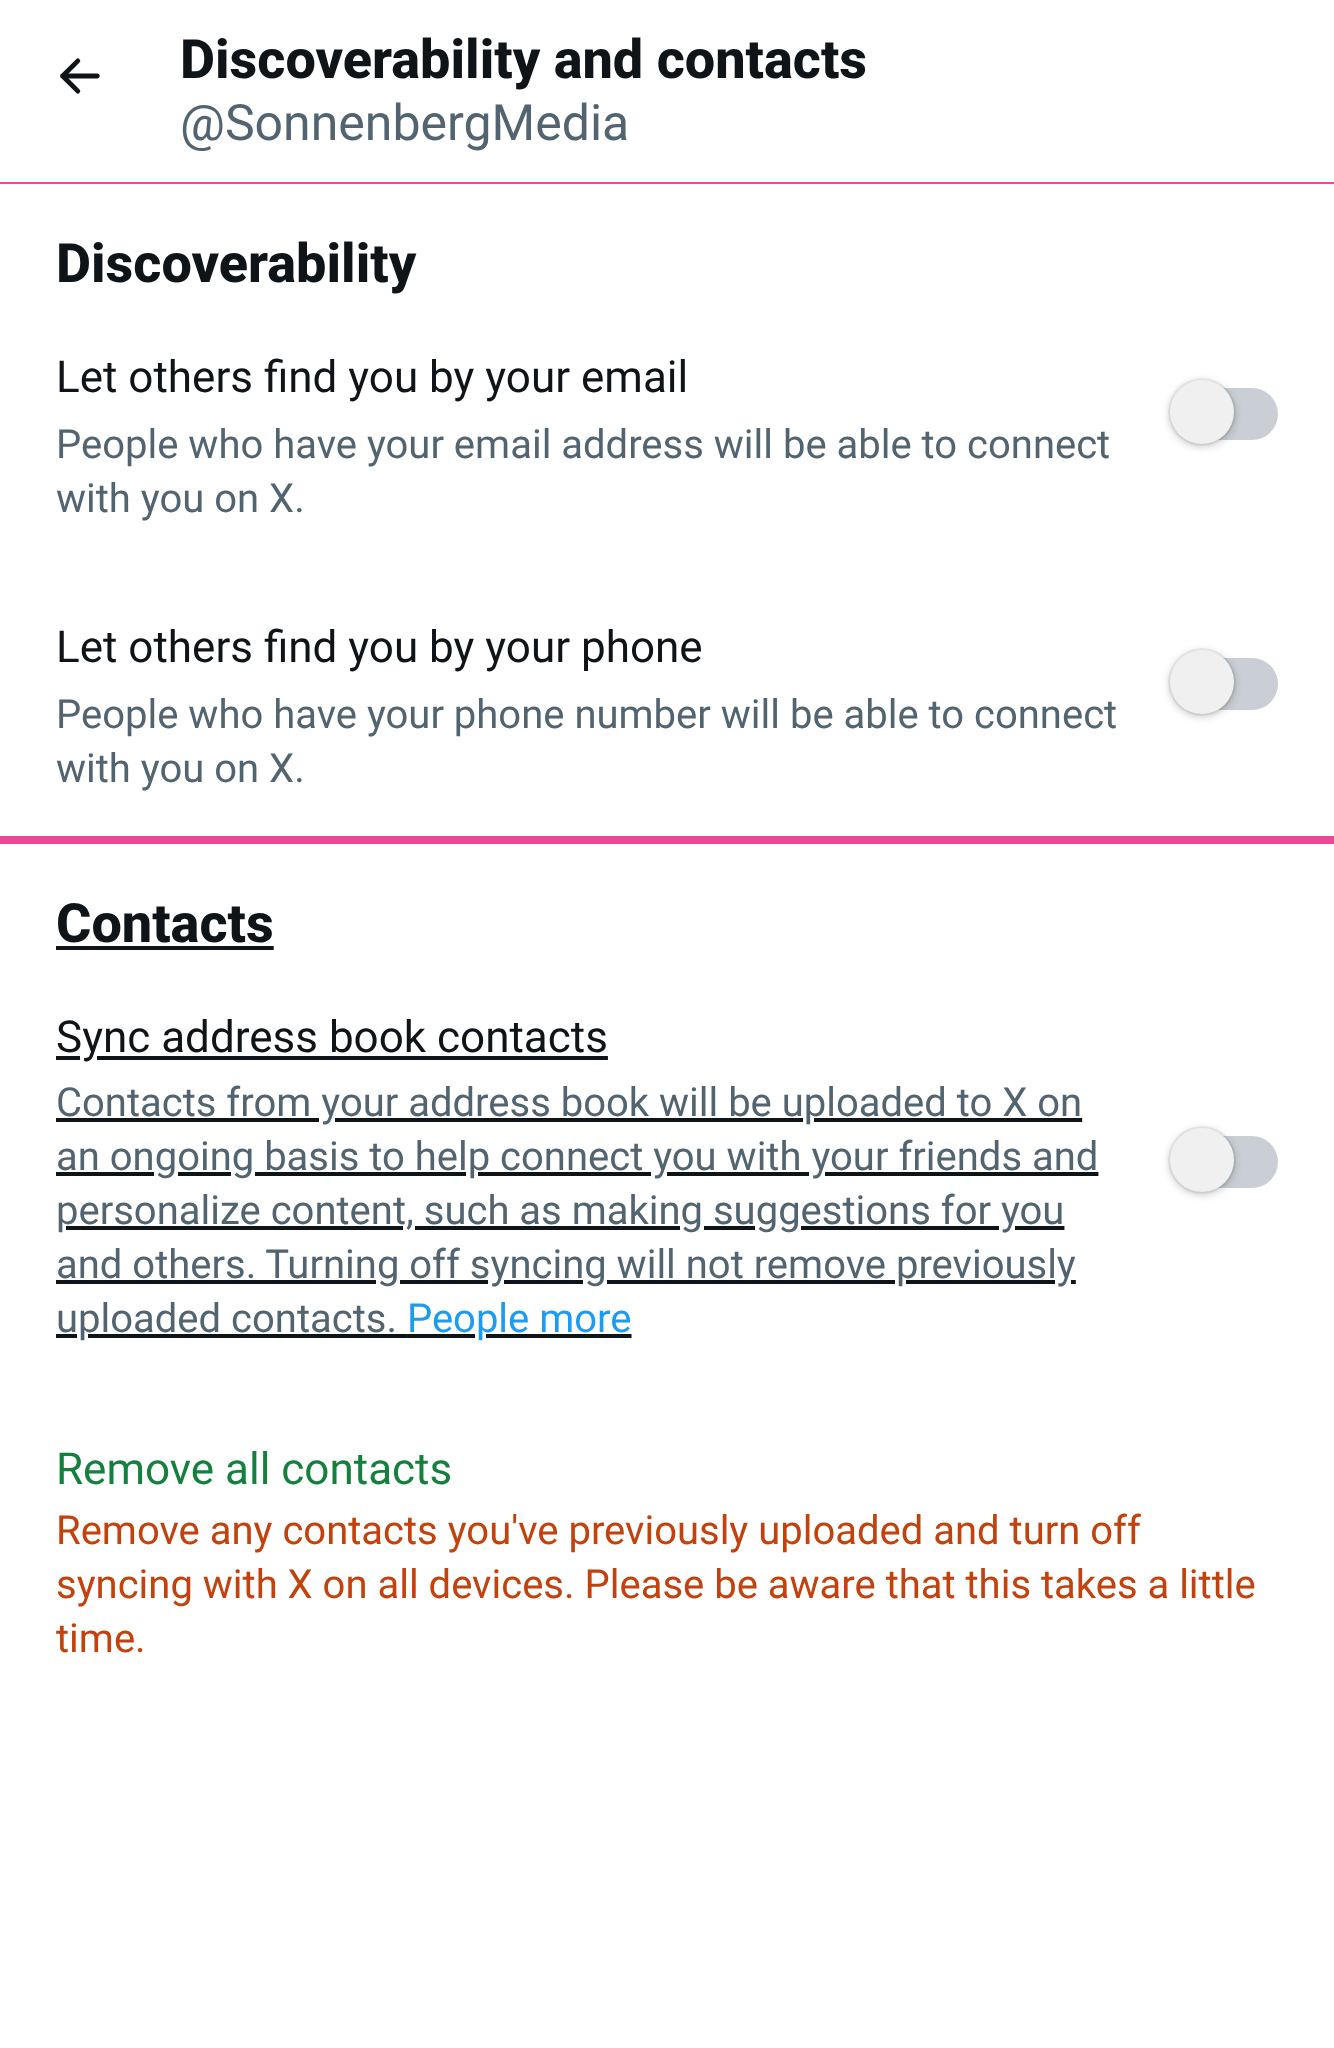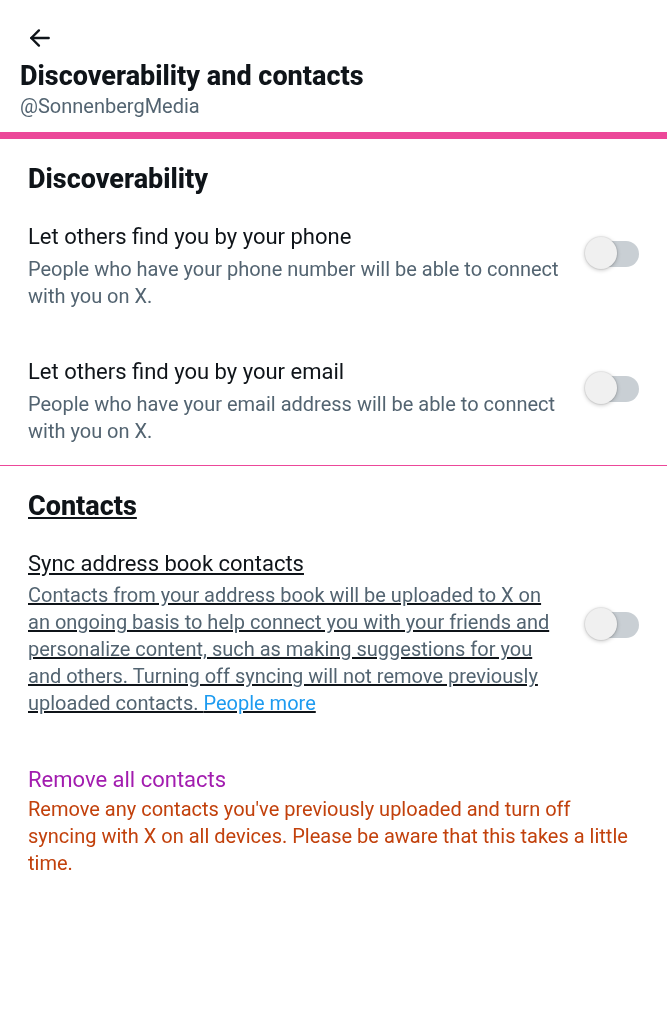--- a/index.html
+++ b/index.html
@@ -10,22 +10,21 @@
     body {
       font-family: -apple-system, BlinkMacSystemFont, "Segoe UI", Roboto, Helvetica, Arial, sans-serif;
       background: #ffffff;
       width: 667px;
       color: #0f1419;
     }
     .header {
       display: flex;
       align-items: flex-start;
       padding: 14px 20px 14px 20px;
-      border-bottom: 7px solid #ec4899;
-      flex-direction: column;
+      border-bottom: 1px solid #ec4899;
     }
     .back-button {
       display: flex;
       align-items: center;
       justify-content: center;
       width: 40px;
       height: 40px;
       margin-right: 30px;
       margin-top: 6px;
       cursor: pointer;
@@ -37,27 +36,27 @@
     .header-text {
       flex: 1;
     }
     .page-title {
       font-size: 27px;
       font-weight: 800;
       color: #0f1419;
       line-height: 1.2;
     }
     .username {
-      font-size: 20px;
+      font-size: 25px;
       color: #536471;
       margin-top: 2px;
     }
     .section {
       padding: 24px 28px 20px 28px;
-      border-bottom: 1px solid #ec4899;
+      border-bottom: 4px solid #ec4899;
     }
     .section:last-child {
       border-bottom: none;
     }
     .section-title {
       font-size: 27px;
       font-weight: 800;
       color: #0f1419;
       margin-bottom: 28px;
     }
@@ -108,21 +107,21 @@
     .learn-more {
       color: #1d9bf0;
       cursor: pointer;
     }
     .danger-section {
       padding: 0 28px 28px 28px;
       margin-top: 30px;
     }
     .danger-title {
       font-size: 22px;
-      color: #a21caf;
+      color: #15803d;
       margin-bottom: 4px;
     }
     .danger-description {
       font-size: 20px;
       color: #c2410c;
       line-height: 1.35;
     }
   </style>
 </head>
 <body>
@@ -140,32 +139,32 @@
     <div class="page-title">Discoverability and contacts</div>
     <div class="username">@SonnenbergMedia</div>
   </div>
 </div>
 
 <div class="section">
   <div class="section-title">Discoverability</div>
 
   <div class="setting-row">
     <div class="setting-text">
-      <div class="setting-label">Let others find you by your phone</div>
-      <div class="setting-description">People who have your phone number will be able to connect with you on X.</div>
+      <div class="setting-label">Let others find you by your email</div>
+      <div class="setting-description">People who have your email address will be able to connect with you on X.</div>
     </div>
     <div class="toggle">
       <div class="toggle-knob"></div>
     </div>
   </div>
 
   <div class="setting-row">
     <div class="setting-text">
-      <div class="setting-label">Let others find you by your email</div>
-      <div class="setting-description">People who have your email address will be able to connect with you on X.</div>
+      <div class="setting-label">Let others find you by your phone</div>
+      <div class="setting-description">People who have your phone number will be able to connect with you on X.</div>
     </div>
     <div class="toggle">
       <div class="toggle-knob"></div>
     </div>
   </div>
 </div>
 
 <div class="section" style="border-bottom:none;text-decoration:underline;">
   <div class="section-title">Contacts</div>
 

